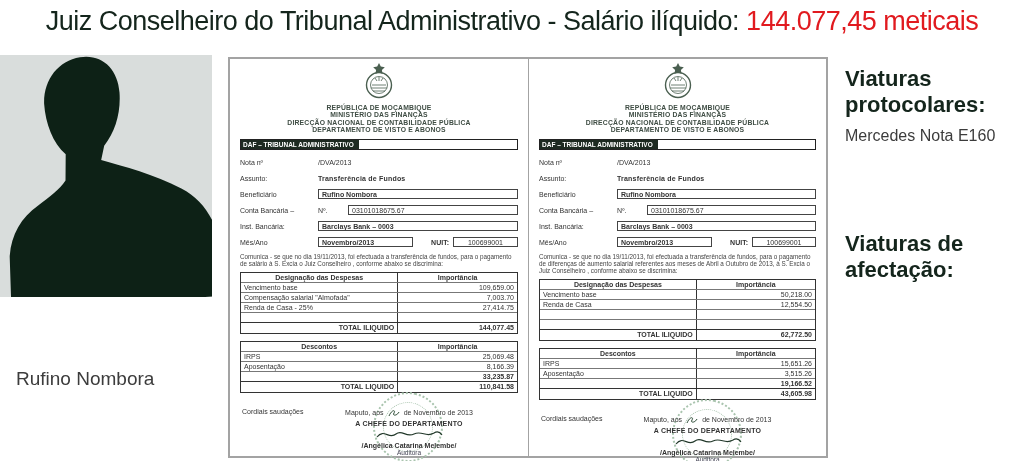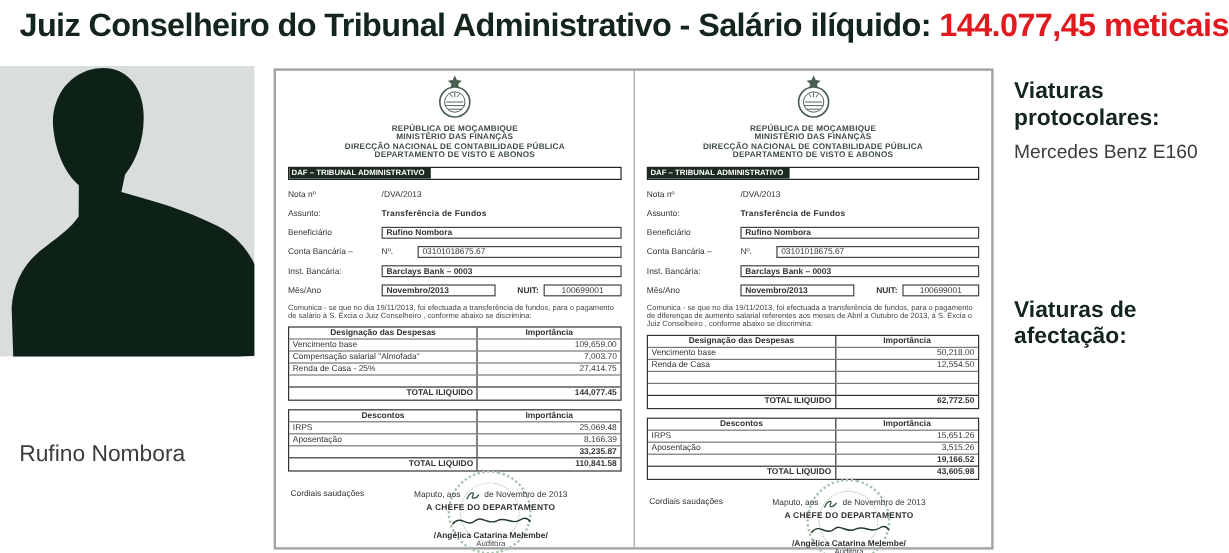--- a/index.html
+++ b/index.html
@@ -2,22 +2,22 @@
 <html><head>
 <meta charset="utf-8">
 <style>
   html,body { margin:0; padding:0; }
   body {
     width:1024px; height:461px; position:relative; overflow:hidden;
     background:#ffffff; font-family:"Liberation Sans", sans-serif;
   }
   
   .title {
-    position:absolute; top:6px; left:0; width:100%; text-align:right;
-    font-size:27px; font-weight:bold; color:#14251c; letter-spacing:-0.5px;
+    position:absolute; top:6px; left:0; width:100%; text-align:center;
+    font-size:27px; font-weight:normal; color:#14251c; letter-spacing:-0.5px;
     white-space:nowrap;
   }
   .title .red { color:#e11a1f; }
 
   
   .photo { position:absolute; left:0; top:55px; width:212px; height:242px; background:#d9dddc; }
   .person-name { position:absolute; left:16px; top:368px; font-size:19px; color:#3c3c3c; }
 
   
   .docs-panel {
@@ -60,23 +60,23 @@
   .date-line { display:flex; justify-content:center; align-items:center; gap:3px; }
   .chefe { font-weight:bold; margin-top:2px; letter-spacing:0.2px; }
   .signer { font-weight:bold; }
   .signer-title { font-size:6.5px; color:#445; }
   .stamp { position:absolute; left:50%; margin-left:-6px; top:-8px; width:66px; height:66px;
            border:2px dotted #a9c4ae; border-radius:50%; z-index:0; transform:rotate(12deg); }
   .stamp::before { content:""; position:absolute; inset:8px; border:1px dotted #a9c4ae; border-radius:50%; }
 
   
   .annot { position:absolute; left:845px; width:178px; color:#3c3c3c; font-size:16px; }
-  .annot .lbl { font-weight:bold; color:#14251c; font-size:19px; margin-bottom:9px; }
+  .annot .lbl { font-weight:bold; color:#14251c; font-size:22px; margin-bottom:9px; }
   #annot-protocolares { top:66px; }
-  #annot-afectacao { top:248px; }
+  #annot-afectacao { top:231px; }
 </style>
 </head>
 <body>
 
 <div class="title">
   <span>Juiz Conselheiro do Tribunal Administrativo - Salário ilíquido: </span><span class="red">144.077,45 meticais</span>
 </div>
 
 <div class="photo">
   <svg width="212" height="242" viewBox="0 0 212 242">
@@ -320,17 +320,17 @@
         <div class="signer">/Angélica Catarina Melembe/</div>
         <div class="signer-title">Auditora</div>
       </div>
     </div>
   </div>
 
 </div>
 
 <div class="annot" id="annot-protocolares">
   <div class="lbl">Viaturas protocolares:</div>
-  <div>Mercedes Benz E160</div>
+  <div>Mercedes Nota E160</div>
 </div>
 <div class="annot" id="annot-afectacao">
   <div class="lbl">Viaturas de afectação:</div>
 </div>
 
 </body></html>

